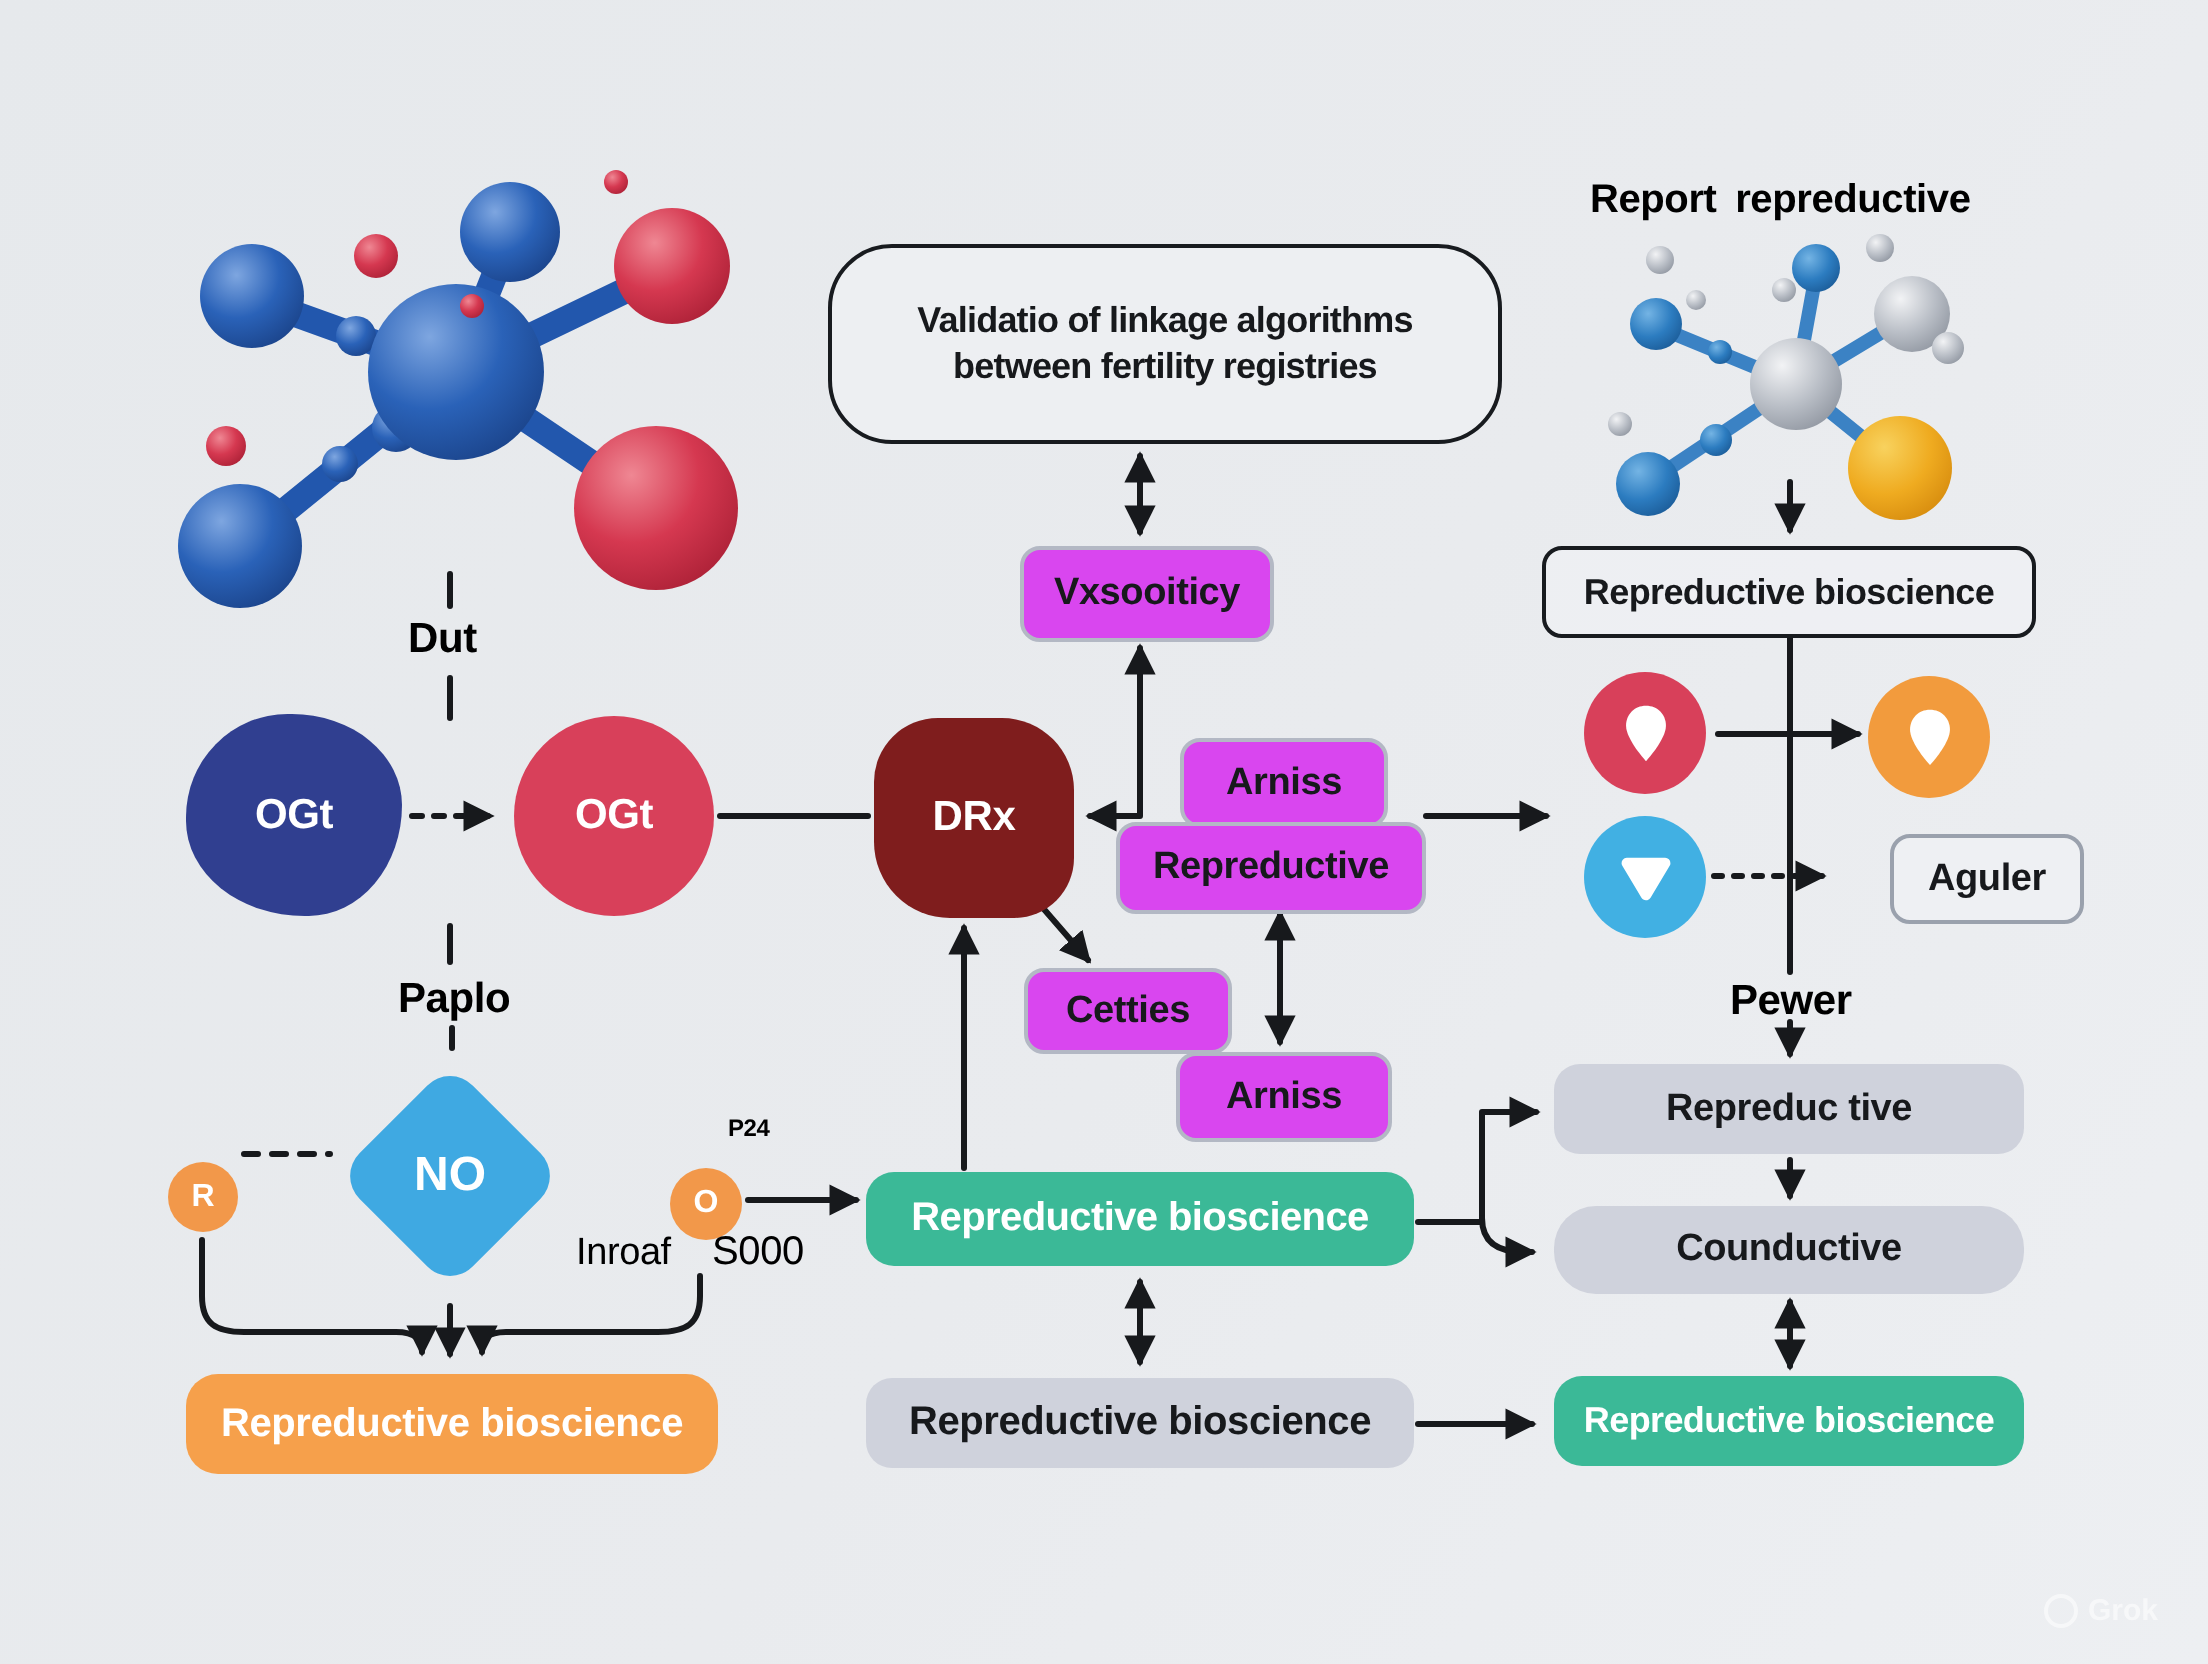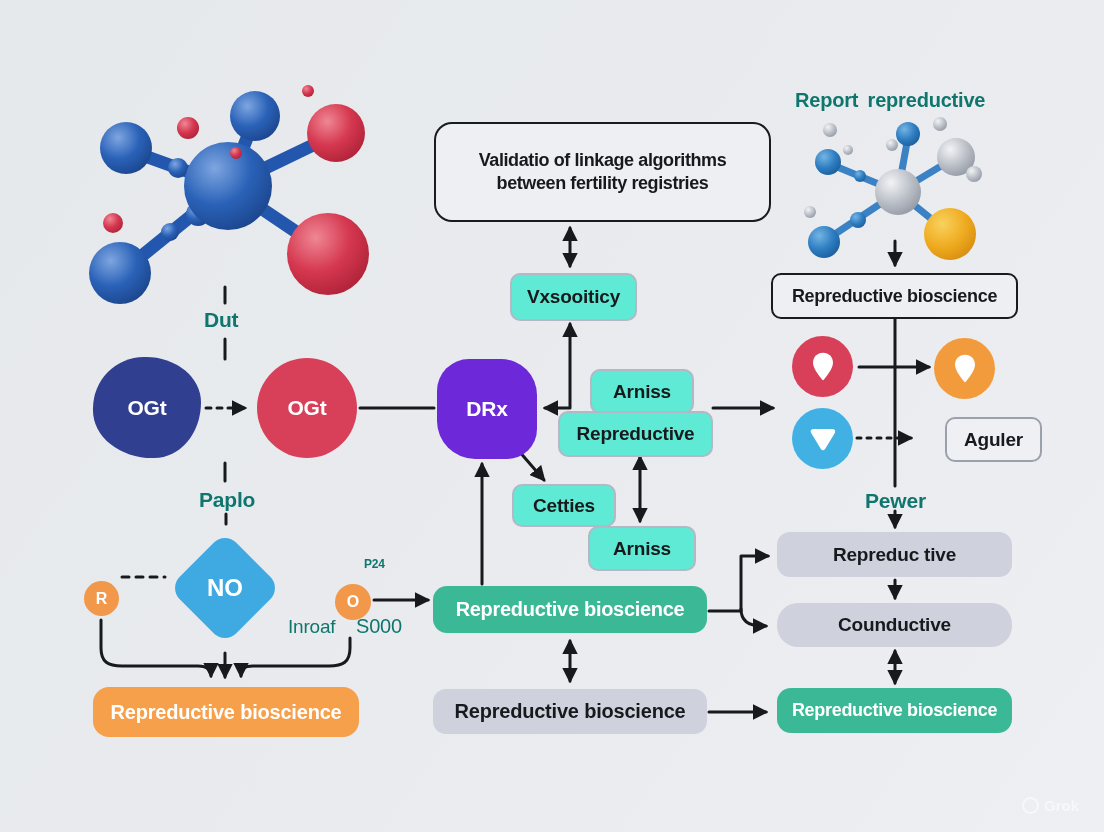--- a/index.html
+++ b/index.html
@@ -3,33 +3,33 @@
 <meta charset="utf-8">
 <style>
   html,body{margin:0;padding:0;}
   body{
     width:1104px;height:832px;overflow:hidden;
     font-family:"Liberation Sans", sans-serif;
     background:linear-gradient(125deg,#e6e9ec 0%,#e9ebee 55%,#edeff2 100%);
     position:relative;color:#17191c;
   }
   .abs{position:absolute;}
-  .lbl{position:absolute;font-weight:700;color:#0f766e;letter-spacing:-0.2px;white-space:nowrap;}
+  .lbl{position:absolute;font-weight:700;color:#000000;letter-spacing:-0.2px;white-space:nowrap;}
   .cbox{position:absolute;display:flex;align-items:center;justify-content:center;text-align:center;
         font-weight:700;color:#17191c;letter-spacing:-0.2px;}
-  .outline-lt{background:#5eead4;border:2px solid #b3b8c4;border-radius:10px;font-size:19px;}
+  .outline-lt{background:#d946ef;border:2px solid #b3b8c4;border-radius:10px;font-size:19px;}
   .outline-dk{background:rgba(239,241,244,.65);border:2.5px solid #181b1f;font-size:19px;}
   .pill-gray{background:#cfd2dc;border-radius:13px;font-size:19px;}
   .pill-teal{background:#3bb997;border-radius:14px;color:#fff;font-size:18px;letter-spacing:-0.3px;}
   .pill-orange{background:#f6a04b;border-radius:16px;color:#fff;font-size:19px;}
   .node{position:absolute;display:flex;align-items:center;justify-content:center;
         font-weight:700;color:#fff;font-size:21px;letter-spacing:-0.2px;}
   .blob-navy{background:#303f90;border-radius:48% 52% 44% 56% / 52% 46% 56% 48%;}
   .circ-red{background:#d8405a;border-radius:50%;}
-  .squircle-orange{background:#6d28d9;border-radius:32px 36px 30px 38px;}
+  .squircle-orange{background:#7f1d1d;border-radius:32px 36px 30px 38px;}
   .icon-circle{position:absolute;border-radius:50%;display:flex;align-items:center;justify-content:center;}
   .diamond-outer{position:absolute;display:flex;align-items:center;justify-content:center;
         background:#3fa9e2;transform:rotate(45deg);border-radius:16px;}
   .diamond-outer span{transform:rotate(-45deg);font-weight:700;color:#fff;font-size:24px;}
   .mini-circle{position:absolute;border-radius:50%;background:#f2984a;display:flex;align-items:center;
         justify-content:center;color:#fff;font-weight:700;font-size:16px;}
   svg{display:block;}
   .conn{position:absolute;left:0;top:0;pointer-events:none;}
   .watermark{position:absolute;left:1022px;top:797px;display:flex;align-items:center;gap:5px;
         color:rgba(255,255,255,0.55);font-weight:700;font-size:15px;}
@@ -169,21 +169,21 @@
   <circle cx="40" cy="50" r="13" fill="url(#gBlu2)"></circle>
   <circle cx="36" cy="130" r="16" fill="url(#gBlu2)"></circle>
   <circle cx="162" cy="122" r="26" fill="url(#gYel)"></circle>
   <circle cx="42" cy="18" r="7" fill="url(#gGray)"></circle>
   <circle cx="104" cy="33" r="6" fill="url(#gGray)"></circle>
   <circle cx="152" cy="12" r="7" fill="url(#gGray)"></circle>
   <circle cx="22" cy="100" r="6" fill="url(#gGray)"></circle>
   <circle cx="60" cy="38" r="5" fill="url(#gGray)"></circle>
 </svg>
 
-<div class="cbox outline-dk" style="left:434px;top:122px;width:317px;height:96px;border-radius:18px;font-size:18px;line-height:1.3;padding:0 8px;letter-spacing:-0.4px;">Validatio of linkage algorithms between fertility registries</div>
+<div class="cbox outline-dk" style="left:414px;top:122px;width:317px;height:96px;border-radius:32px;font-size:18px;line-height:1.3;padding:0 8px;letter-spacing:-0.4px;">Validatio of linkage algorithms between fertility registries</div>
 
 <div class="cbox outline-lt" style="left:510px;top:273px;width:123px;height:44px;">Vxsooiticy</div>
 
 <div class="lbl" style="left:204px;top:308px;font-size:21px;">Dut</div>
 
 <div class="node blob-navy" style="left:93px;top:357px;width:108px;height:101px;">OGt</div>
 
 <div class="node circ-red" style="left:257px;top:358px;width:100px;height:100px;">OGt</div>
 
 <div class="node squircle-orange" style="left:437px;top:359px;width:100px;height:100px;">DRx</div>

